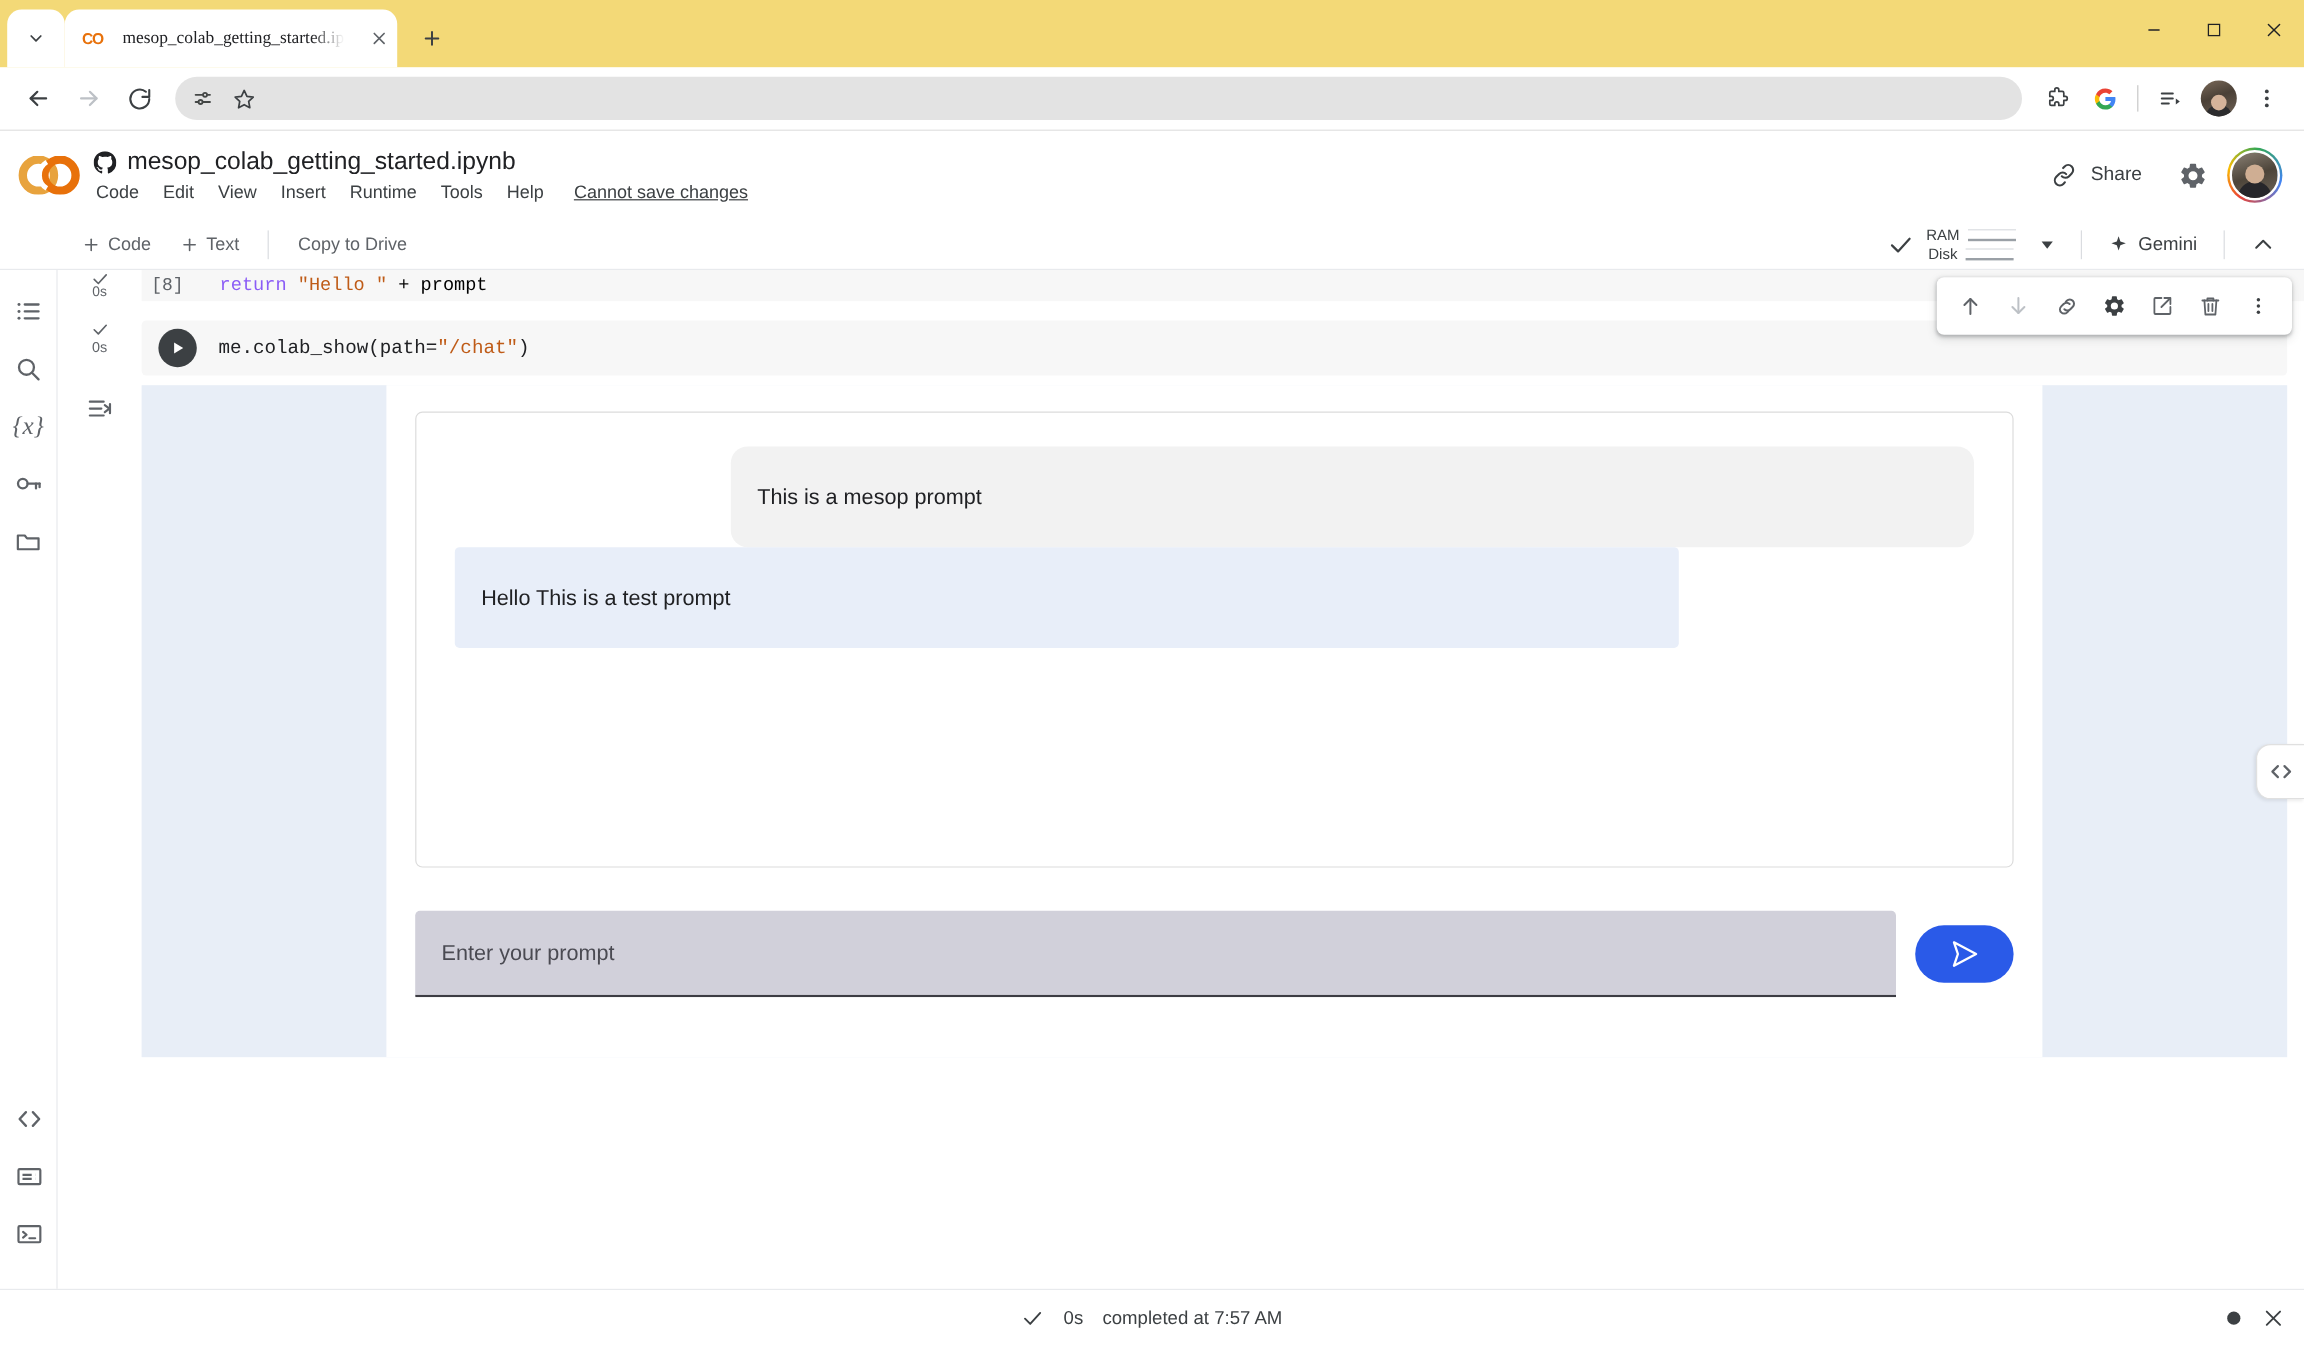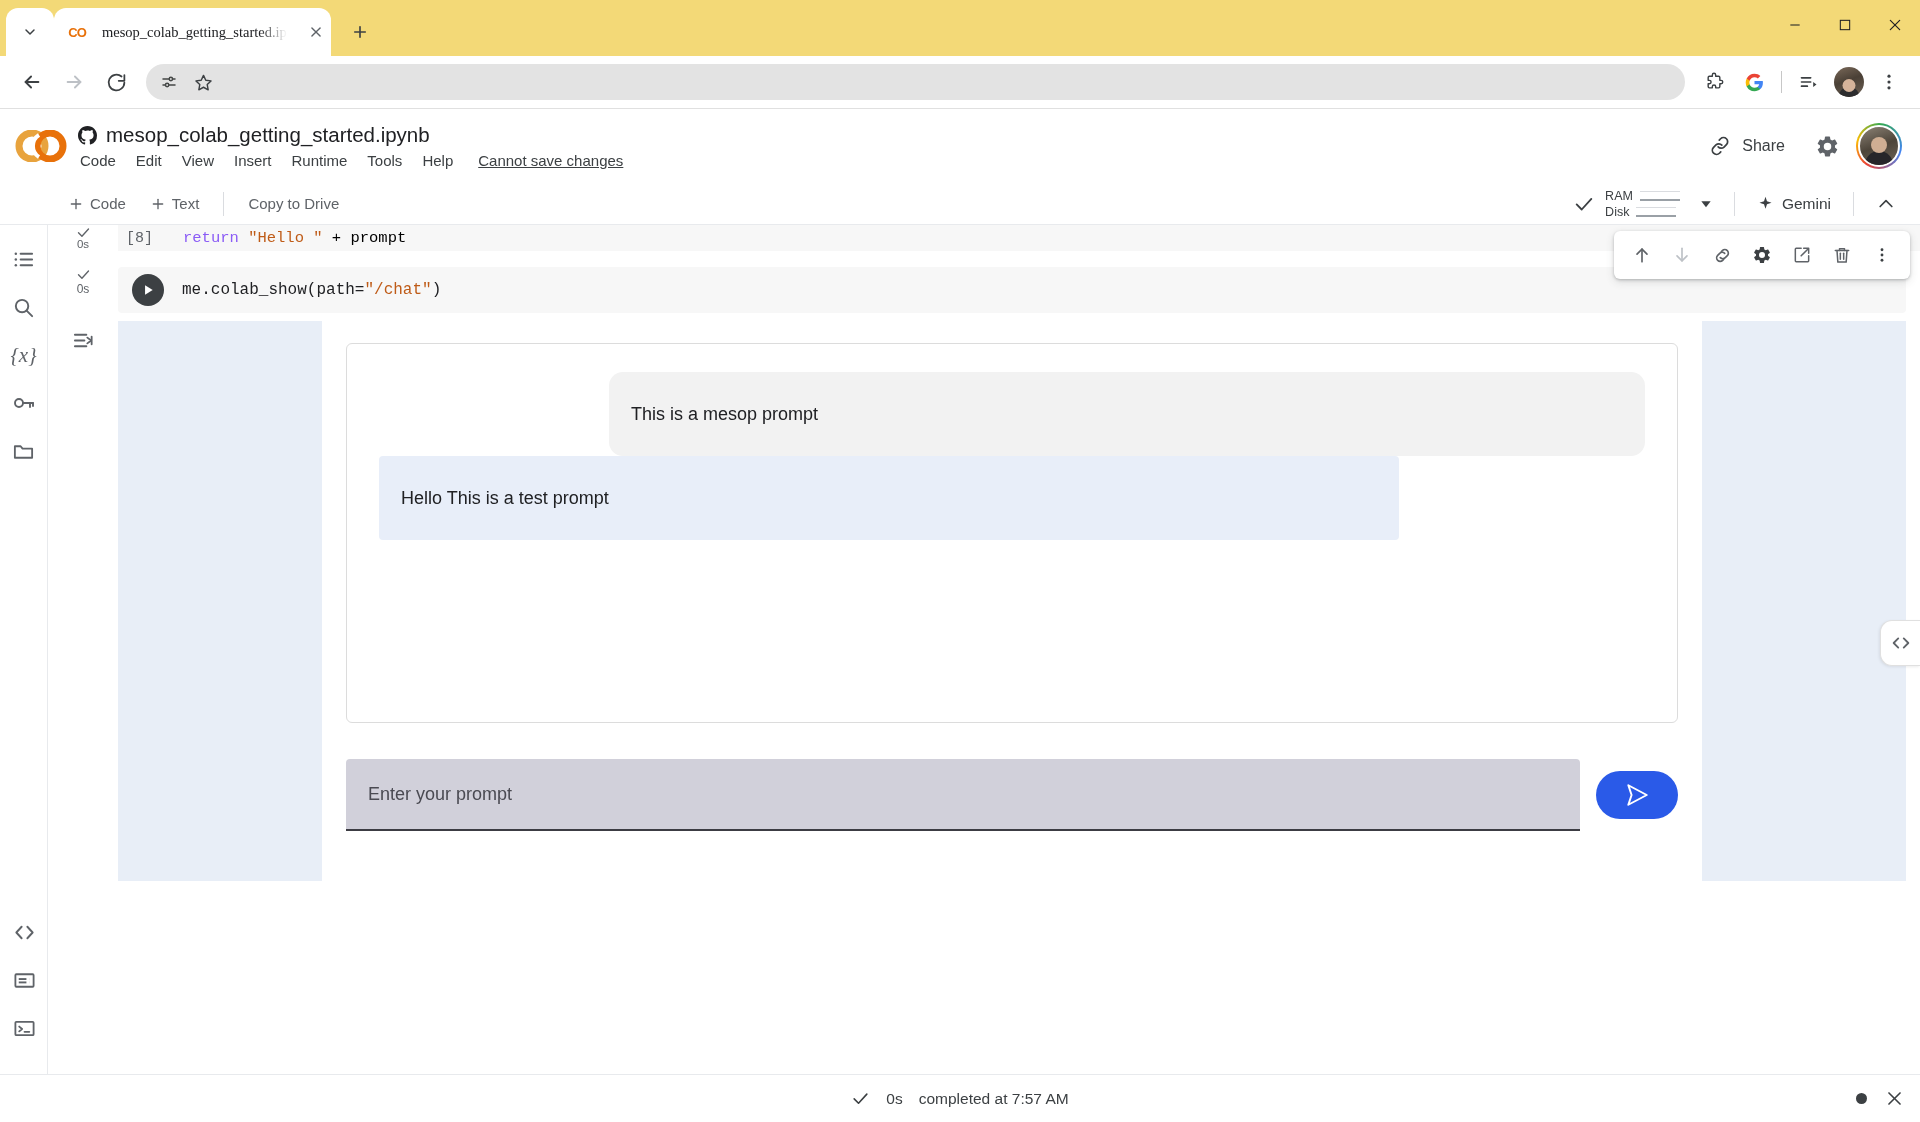--- a/index.html
+++ b/index.html
@@ -198,21 +198,21 @@
   }
   .ct-btn {
     display: flex; align-items: center; gap: 6px;
     font-size: 15px; color: #5f6368;
     padding: 6px 12px; border-radius: 4px;
   }
   .ct-sep { width: 1px; height: 24px; background: #dadce0; margin: 0 12px; }
   .ct-right { margin-left: auto; display: flex; align-items: center; gap: 10px; }
   .ram-disk {
     display: flex; flex-direction: column; gap: 2px;
-    font-size: 12.5px; color: #3c4043;
+    font-size: 12.5px; color: #3c4043; align-items: center;
   }
   .rd-line { display: flex; align-items: center; gap: 7px; }
   .rd-bar { width: 40px; height: 10px; border-bottom: 2px solid #9aa0a6; border-top:1px solid #dadce0;}
   .gemini-btn {
     display: flex; align-items: center; gap: 8px;
     font-size: 15.5px; color: #3c4043;
     padding: 6px 10px;
   }
 
   .colab-body { flex: 1; display: flex; min-height: 0; }

